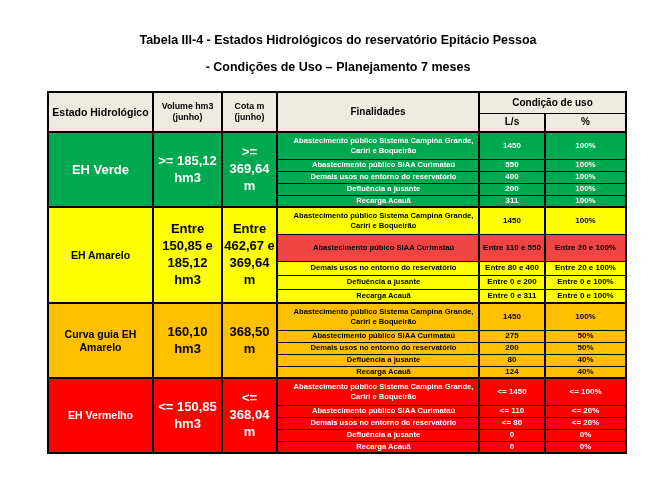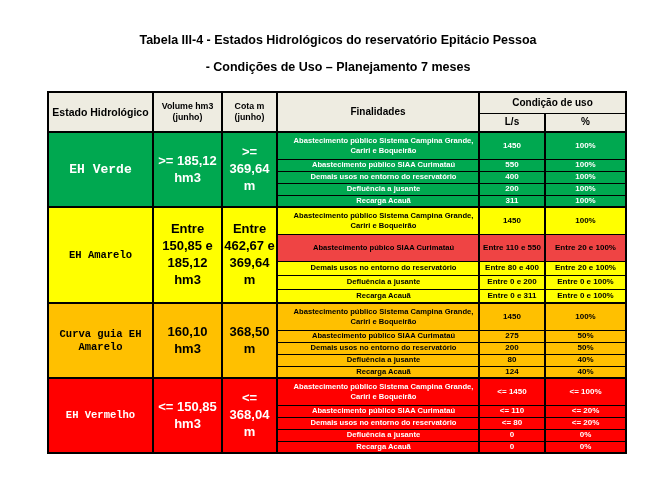--- a/index.html
+++ b/index.html
@@ -47,21 +47,21 @@
   .rh-h1 { height: 21px; }
   .rh-h2 { height: 19px; }
   .rh-tall { height: 27px; }
   .rh-thin { height: 12px; }
   .rh-thin14 { height: 14px; }
 
   
   .h-est  { font-size: 10.5px; }
   .h-vol, .h-cota { font-size: 8.8px; }
   .h-fin, .h-cond, .h-ls, .h-pct { font-size: 10px; }
-  .est  { font-size: 10.5px; font-family: Liberation Mono, monospace; }
+  .est  { font-size: 10.5px; }
   .est-big { font-size: 13px; }
   .vol, .cota { font-size: 13px; line-height: 1.3; }
   .fin  { font-size: 7.6px; line-height: 1.25; padding-left: 12px; }
   .val  { font-size: 8px; }
 </style>
 </head>
 <body>
 
 <div class="title-wrap">
   <div class="title-line">Tabela III-4 - Estados Hidrológicos do reservatório Epitácio Pessoa</div>

